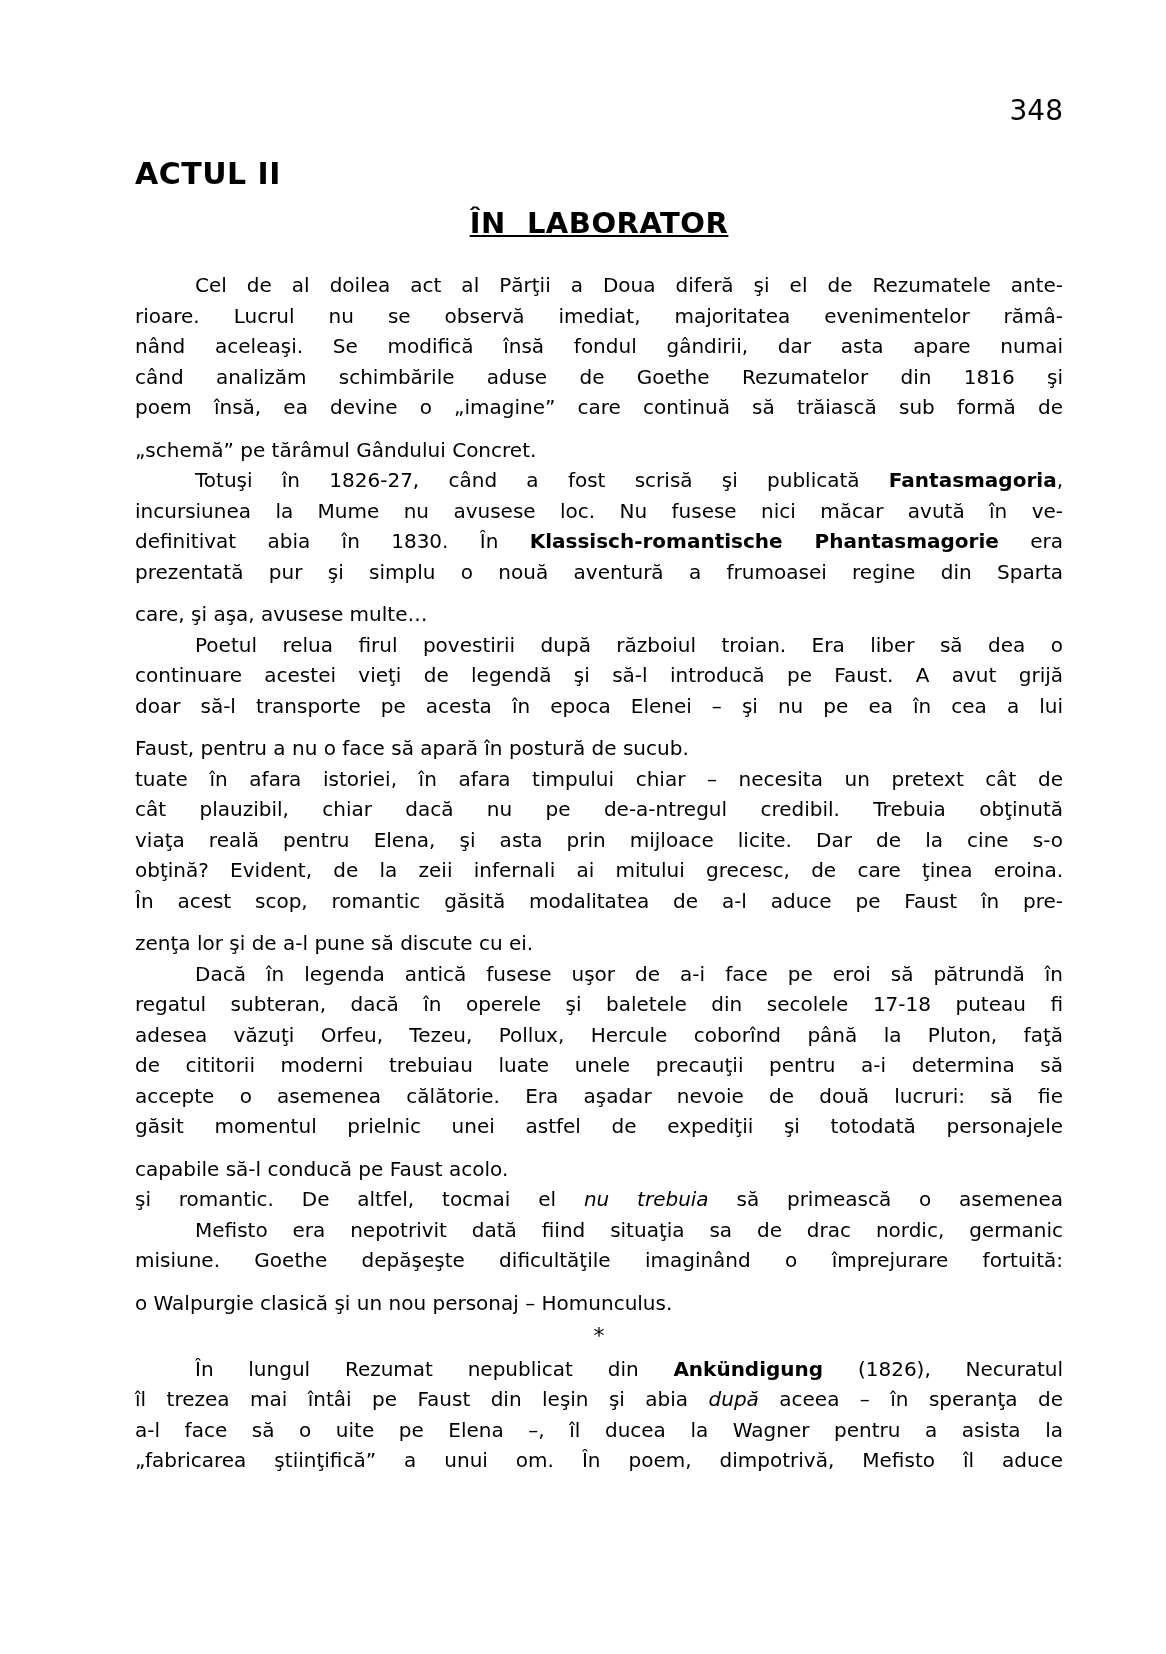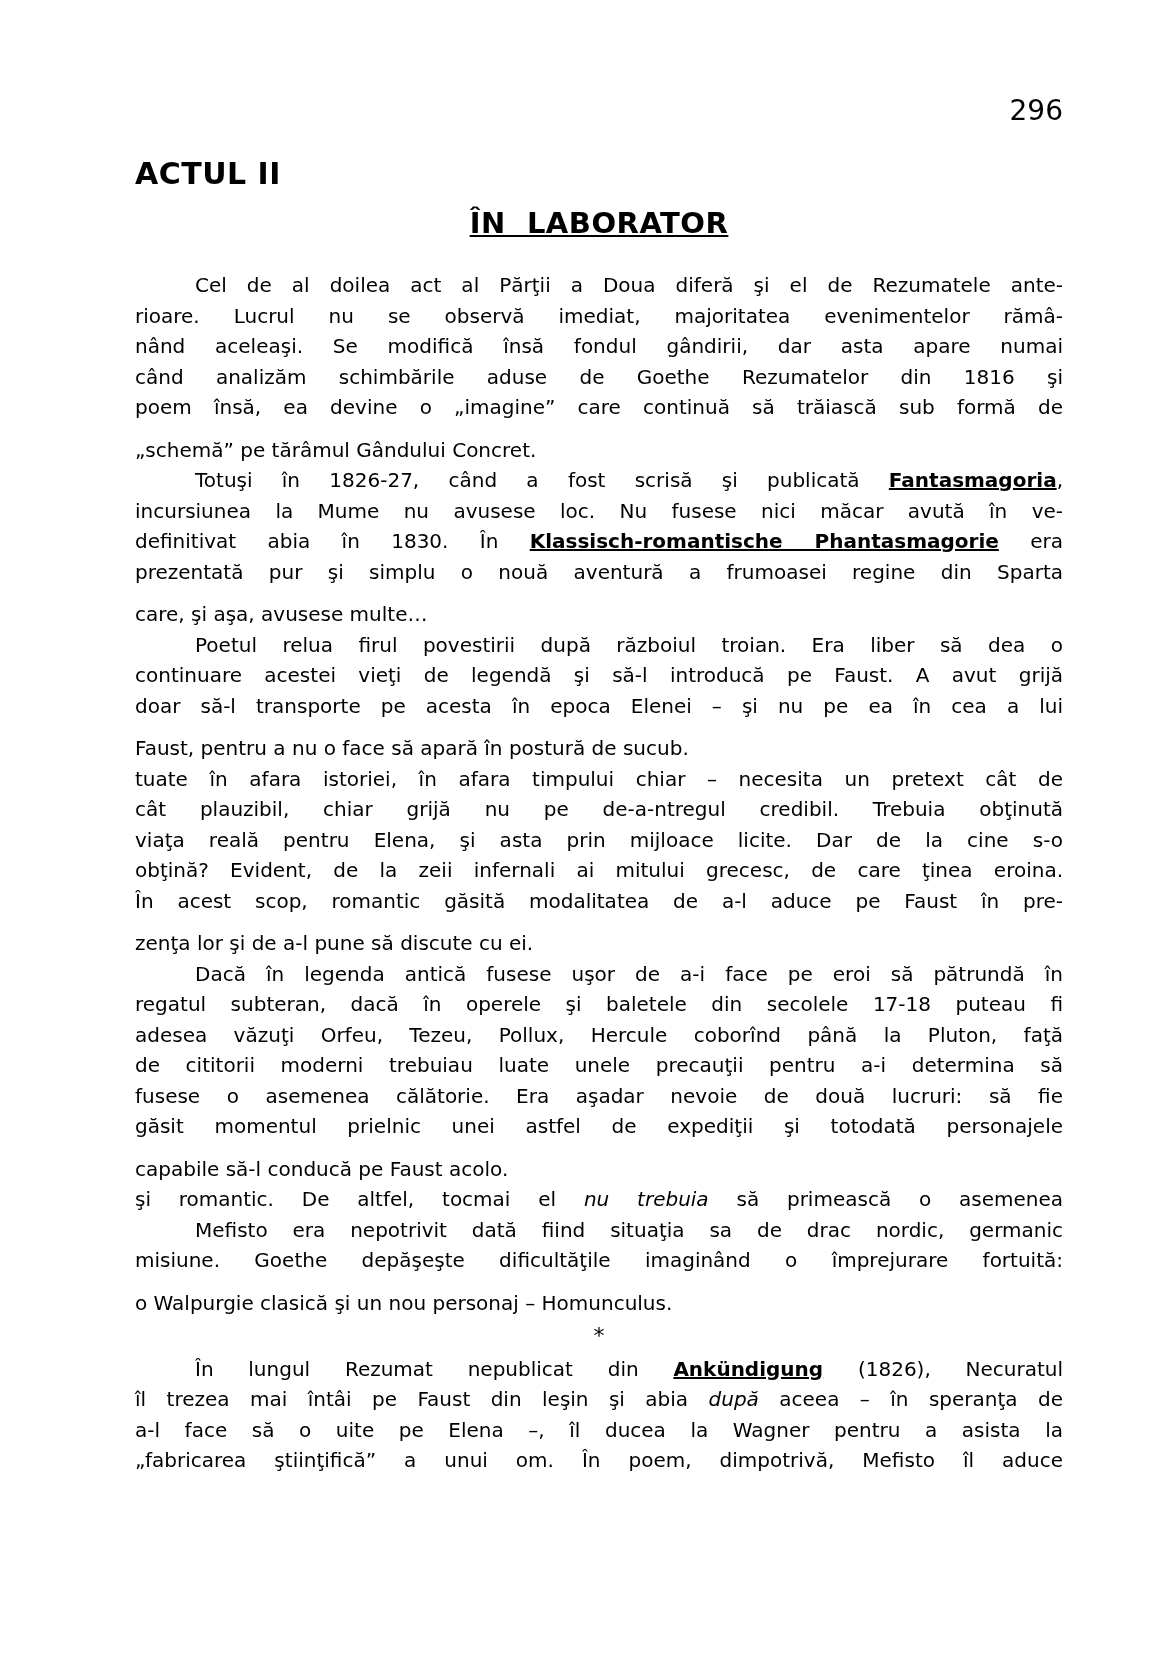--- a/index.html
+++ b/index.html
@@ -68,27 +68,27 @@
     -moz-text-align-last: left;
   }
   .line.indent { padding-left: 60px; }
   .separator {
     text-align: center;
     line-height: 30.5px;
     margin-top: 3px;
     margin-bottom: 2px;
     font-size: 22px;
   }
-  b { font-weight: bold; text-decoration: underline; }
+  b { font-weight: bold; }
   i { font-style: italic; }
 </style>
 </head>
 <body>
 
-<div class="page-number">296</div>
+<div class="page-number">348</div>
 <div class="chapter-title">ACTUL II</div>
 <div class="chapter-subtitle">ÎN  LABORATOR</div>
 <div class="body-text">
     <div class="paragraph">
       <div class="line indent"><span>Cel de al doilea act al Părţii a Doua diferă şi el de Rezumatele ante-</span></div>
       <div class="line"><span>rioare. Lucrul nu se observă imediat, majoritatea evenimentelor rămâ-</span></div>
       <div class="line"><span>nând aceleaşi. Se modifică însă fondul gândirii, dar asta apare numai</span></div>
       <div class="line"><span>când analizăm schimbările aduse de Goethe Rezumatelor din 1816 şi</span></div>
       <div class="line"><span>poem însă, ea devine o „imagine” care continuă să trăiască sub formă de</span></div>
       <div class="line last"><span>„schemă” pe tărâmul Gândului Concret.</span></div>
@@ -101,32 +101,32 @@
       <div class="line last"><span>care, şi aşa, avusese multe…</span></div>
     </div>
     <div class="paragraph">
       <div class="line indent"><span>Poetul relua firul povestirii după războiul troian. Era liber să dea o</span></div>
       <div class="line"><span>continuare acestei vieţi de legendă şi să-l introducă pe Faust. A avut grijă</span></div>
       <div class="line"><span>doar să-l transporte pe acesta în epoca Elenei – şi nu pe ea în cea a lui</span></div>
       <div class="line last"><span>Faust, pentru a nu o face să apară în postură de sucub.</span></div>
     </div>
     <div class="paragraph">
       <div class="line"><span>tuate în afara istoriei, în afara timpului chiar – necesita un pretext cât de</span></div>
-      <div class="line"><span>cât plauzibil, chiar grijă nu pe de-a-ntregul credibil. Trebuia obţinută</span></div>
+      <div class="line"><span>cât plauzibil, chiar dacă nu pe de-a-ntregul credibil. Trebuia obţinută</span></div>
       <div class="line"><span>viaţa reală pentru Elena, şi asta prin mijloace licite. Dar de la cine s-o</span></div>
       <div class="line"><span>obţină? Evident, de la zeii infernali ai mitului grecesc, de care ţinea eroina.</span></div>
       <div class="line"><span>În acest scop, romantic găsită modalitatea de a-l aduce pe Faust în pre-</span></div>
       <div class="line last"><span>zenţa lor şi de a-l pune să discute cu ei.</span></div>
     </div>
     <div class="paragraph">
       <div class="line indent"><span>Dacă în legenda antică fusese uşor de a-i face pe eroi să pătrundă în</span></div>
       <div class="line"><span>regatul subteran, dacă în operele şi baletele din secolele 17-18 puteau fi</span></div>
       <div class="line"><span>adesea văzuţi Orfeu, Tezeu, Pollux, Hercule coborînd până la Pluton, faţă</span></div>
       <div class="line"><span>de cititorii moderni trebuiau luate unele precauţii pentru a-i determina să</span></div>
-      <div class="line"><span>fusese o asemenea călătorie. Era aşadar nevoie de două lucruri: să fie</span></div>
+      <div class="line"><span>accepte o asemenea călătorie. Era aşadar nevoie de două lucruri: să fie</span></div>
       <div class="line"><span>găsit momentul prielnic unei astfel de expediţii şi totodată personajele</span></div>
       <div class="line last"><span>capabile să-l conducă pe Faust acolo.</span></div>
     </div>
     <div class="paragraph">
       <div class="line"><span>şi romantic. De altfel, tocmai el </span><i>nu trebuia</i><span> să primească o asemenea</span></div>
       <div class="line indent"><span>Mefisto era nepotrivit dată fiind situaţia sa de drac nordic, germanic</span></div>
       <div class="line"><span>misiune. Goethe depăşeşte dificultăţile imaginând o împrejurare fortuită:</span></div>
       <div class="line last"><span>o Walpurgie clasică şi un nou personaj – Homunculus.</span></div>
     </div>
     <div class="separator">*</div>

